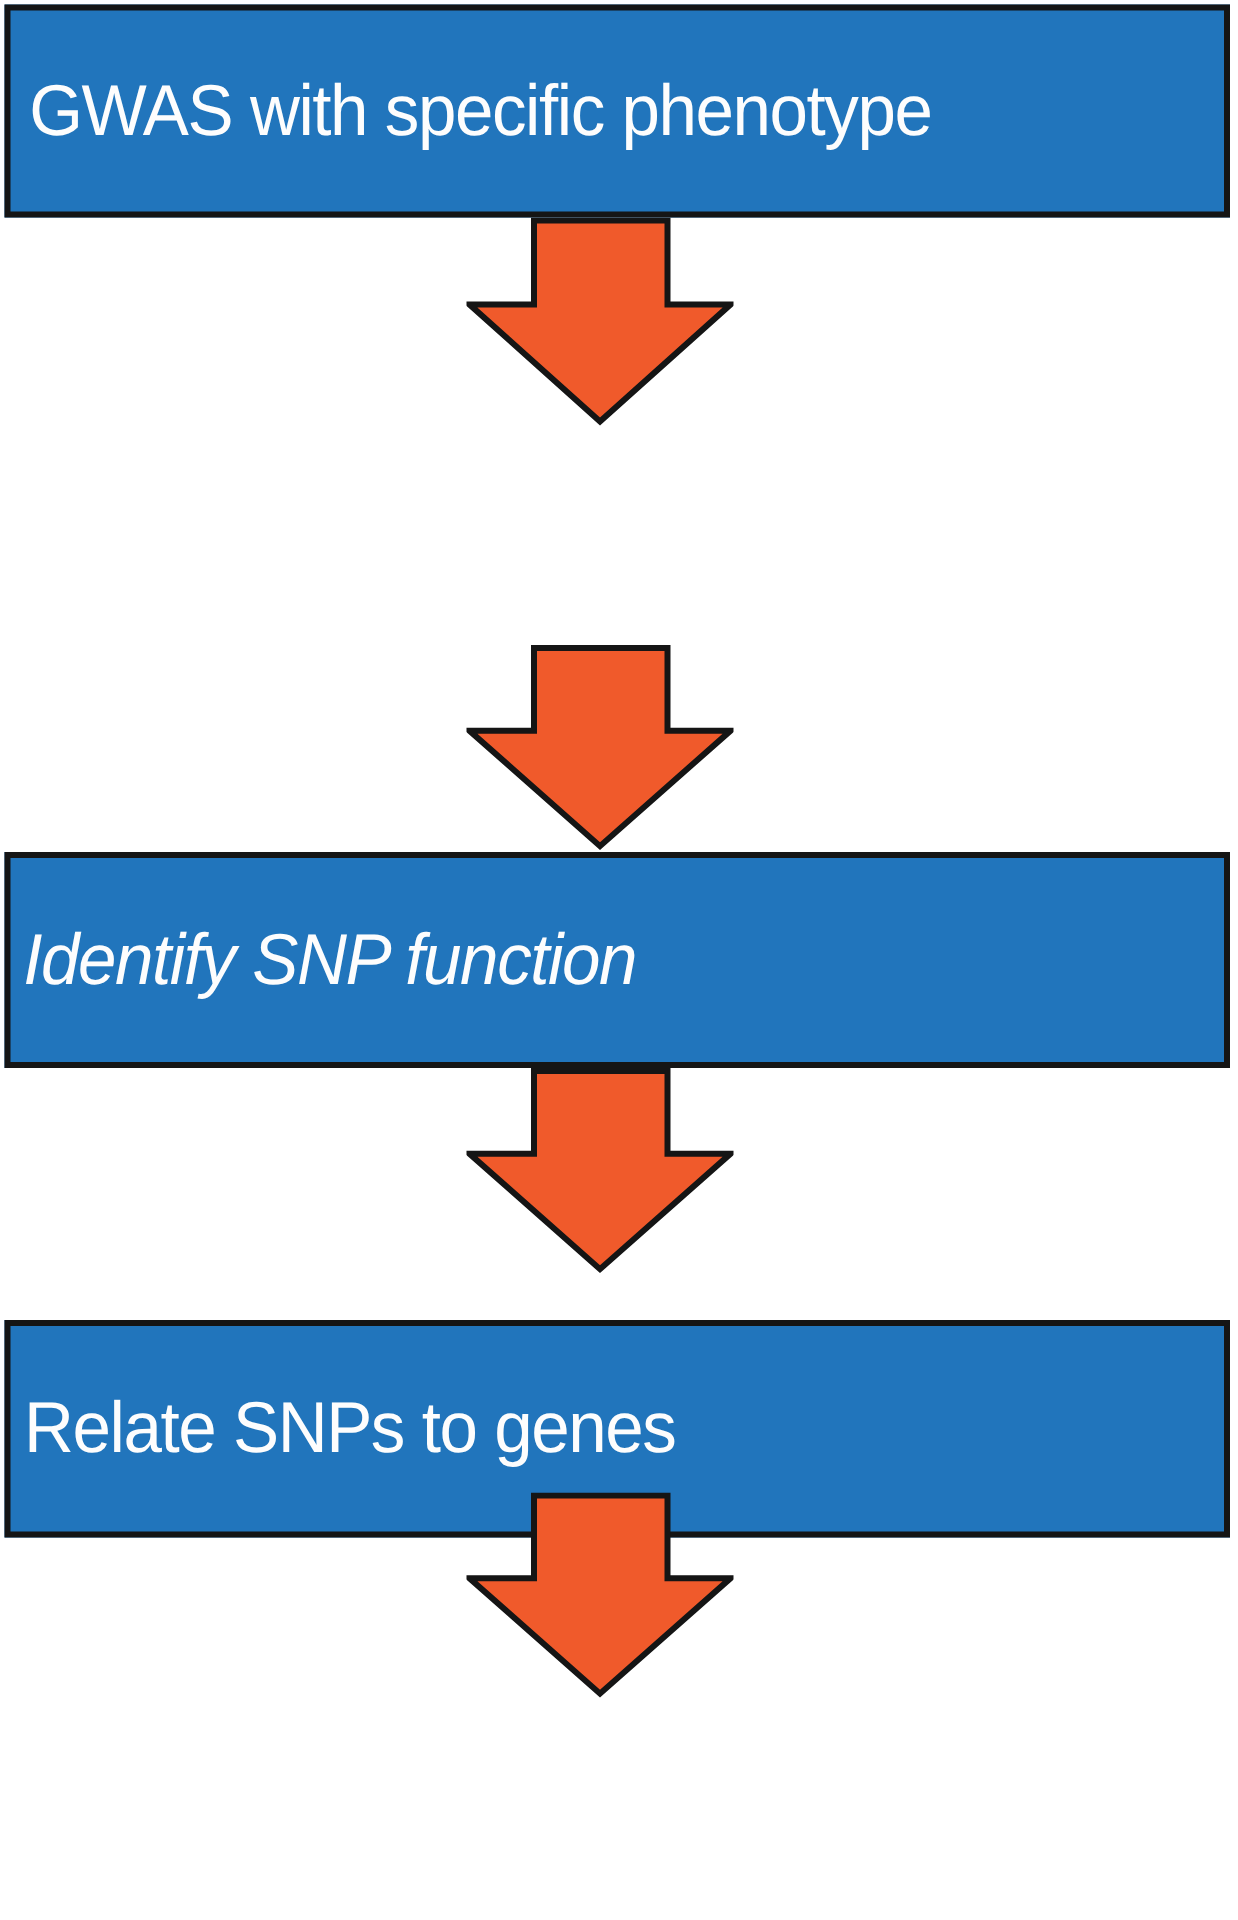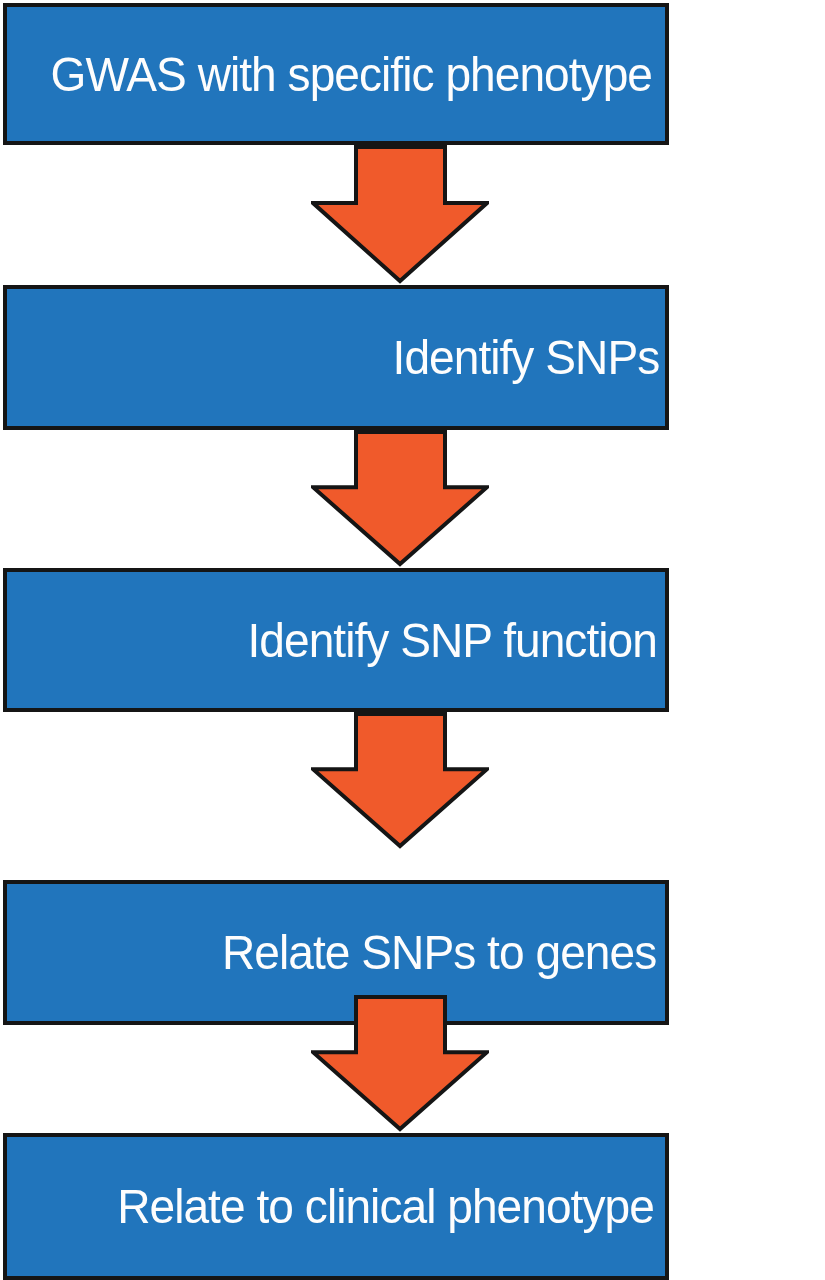--- a/index.html
+++ b/index.html
@@ -16,38 +16,38 @@
     position: relative;
     width: 825px;
     height: 1280px;
     background: var(--background);
     overflow: hidden;
     font-family: "Liberation Sans", "DejaVu Sans", sans-serif;
   }
   .box {
     position: absolute;
     left: 3px;
-    width: 666px;
+    width: 817px;
     background: var(--box-fill);
     border: 4px solid var(--box-border);
     display: flex;
     align-items: center;
-    justify-content: flex-end;
+    justify-content: flex-start;
   }
   .box-label {
     color: var(--text-color);
     font-size: 48px;
     font-weight: 400;
     letter-spacing: -1px;
     white-space: nowrap;
     transform: scaleX(0.96);
   }
   .box-1 { top: 3px;    height: 142px; }
   .box-2 { top: 285px;  height: 145px; }
-  .box-3 { top: 568px;  height: 144px; }
+  .box-3 { top: 568px;  height: 144px; font-style: italic; }
   .box-4 { top: 880px;  height: 145px; }
   .box-5 { top: 1133px; height: 147px; }
   .arrow {
     position: absolute;
     left: 311px;
     width: 178px;
     display: block;
   }
   .arrow-1 { top: 145px; height: 140px; }
   .arrow-2 { top: 430px; height: 138px; }
@@ -66,23 +66,20 @@
 <div class="canvas">
 
   <div class="box box-1">
     <span class="box-label">GWAS with specific phenotype</span>
   </div>
 
   <svg class="arrow arrow-1" viewBox="0 0 178 140" preserveAspectRatio="none" aria-hidden="true">
     <polygon points="45,2 134,2 134,58 176,58 89,136 2,58 45,58"></polygon>
   </svg>
 
-  <div class="box box-2">
-    <span class="box-label">Identify SNPs</span>
-  </div>
 
   <svg class="arrow arrow-2" viewBox="0 0 178 140" preserveAspectRatio="none" aria-hidden="true">
     <polygon points="45,2 134,2 134,58 176,58 89,136 2,58 45,58"></polygon>
   </svg>
 
   <div class="box box-3">
     <span class="box-label">Identify SNP function</span>
   </div>
 
   <svg class="arrow arrow-3" viewBox="0 0 178 140" preserveAspectRatio="none" aria-hidden="true">
@@ -90,17 +87,14 @@
   </svg>
 
   <div class="box box-4">
     <span class="box-label">Relate SNPs to genes</span>
   </div>
 
   <svg class="arrow arrow-4" viewBox="0 0 178 140" preserveAspectRatio="none" aria-hidden="true">
     <polygon points="45,2 134,2 134,58 176,58 89,136 2,58 45,58"></polygon>
   </svg>
 
-  <div class="box box-5">
-    <span class="box-label">Relate to clinical phenotype</span>
-  </div>
 
 </div>
 
 </body></html>

